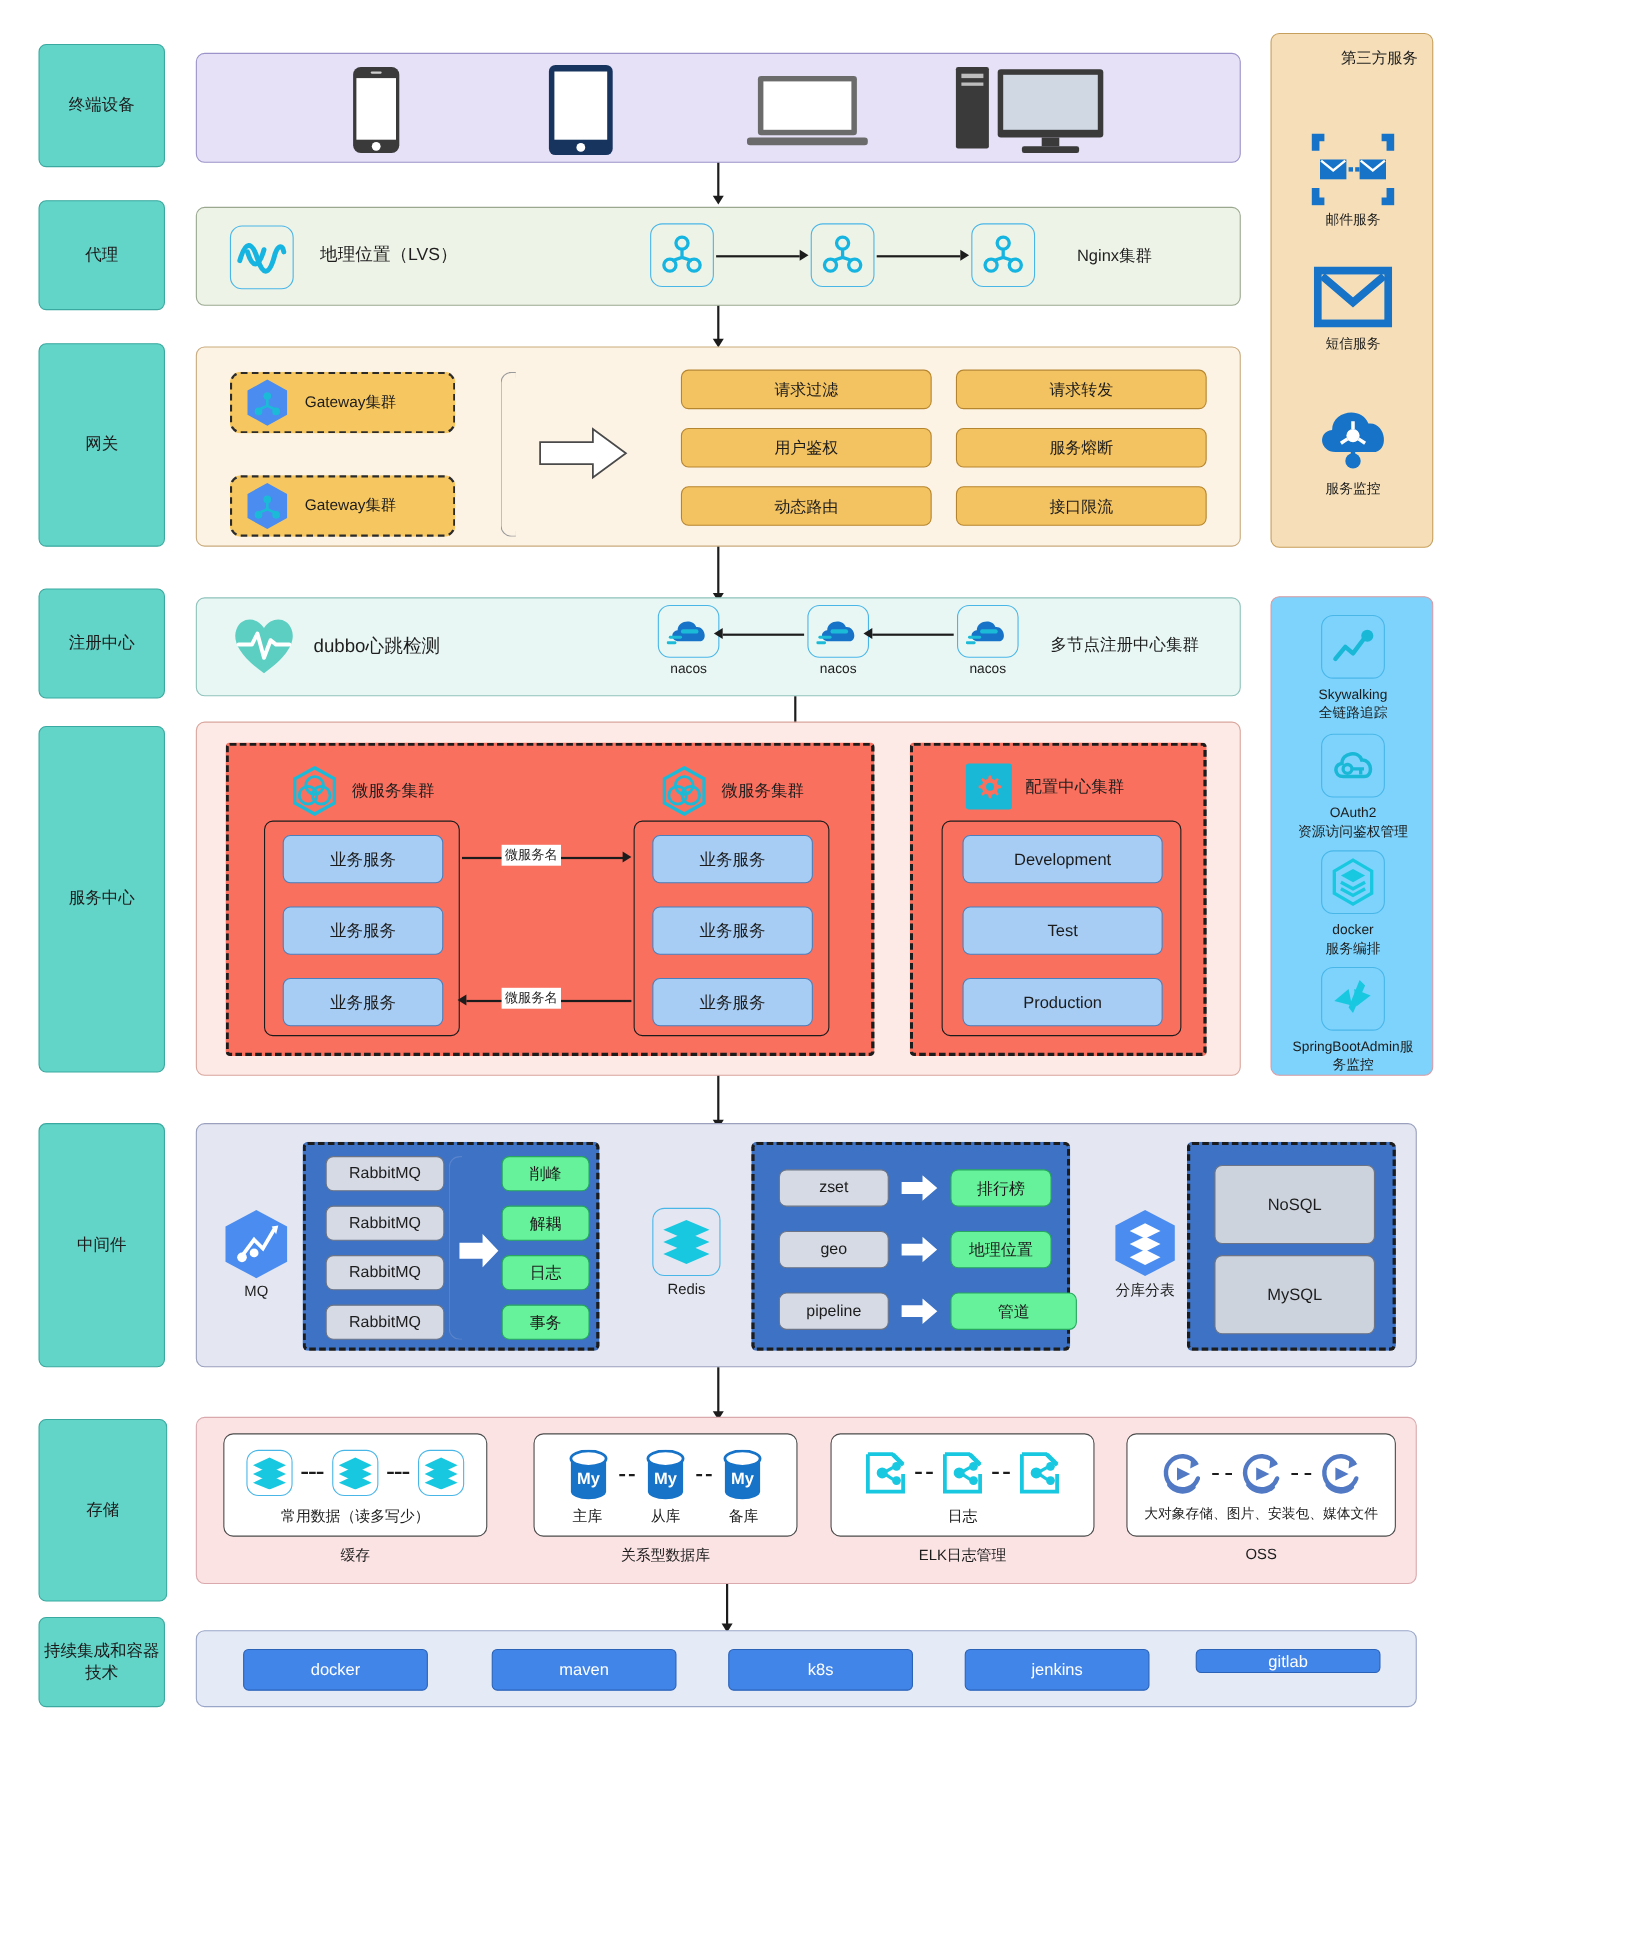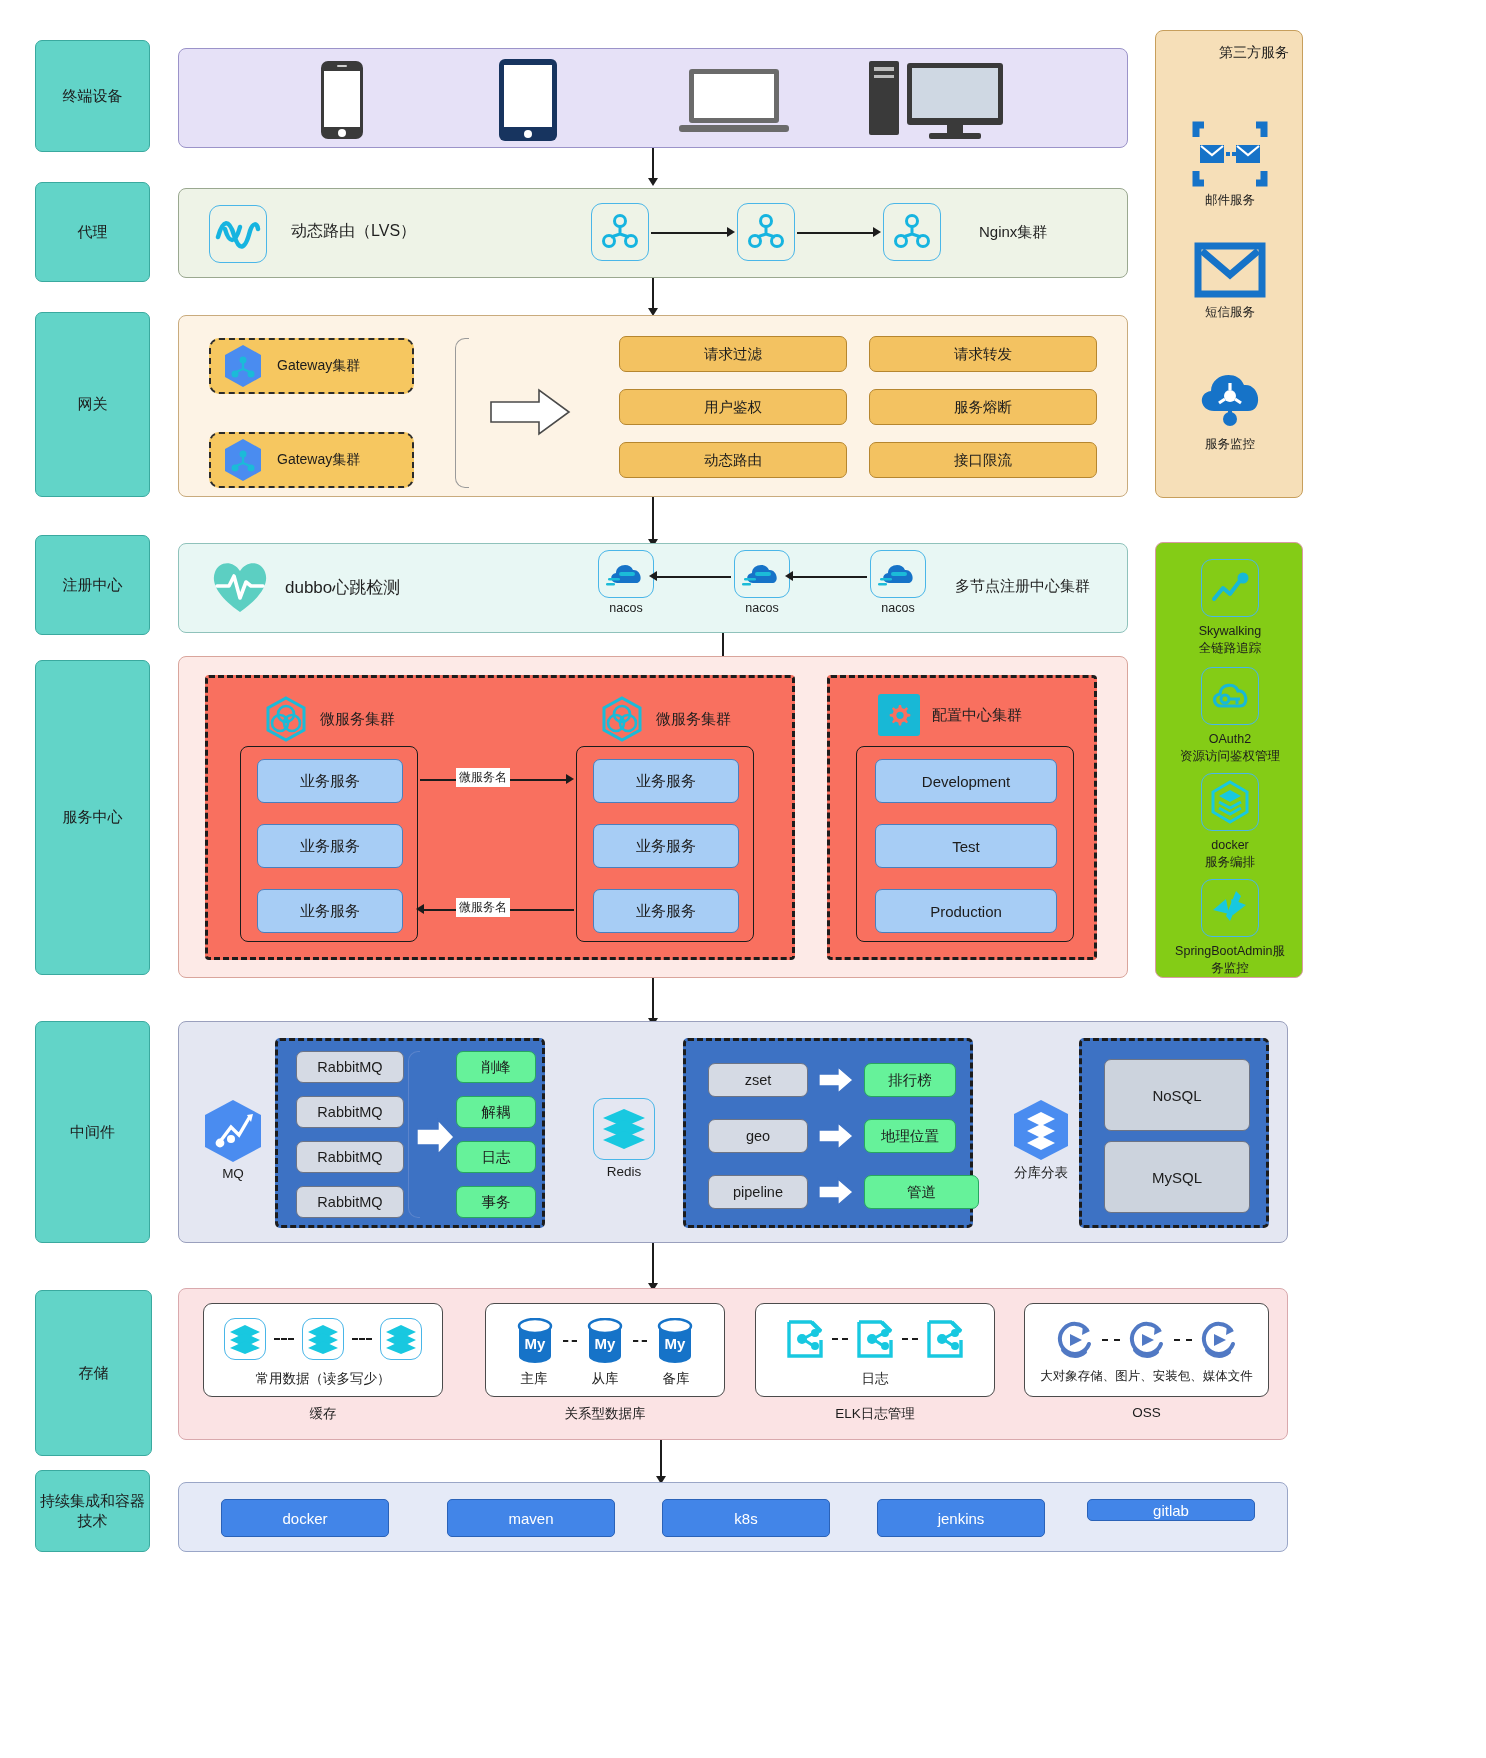--- a/index.html
+++ b/index.html
@@ -32,21 +32,21 @@
   .p-proxy    { background:#eef3e7; border-color:#9aa890; }
   .p-gateway  { background:#fdf3e5; border-color:#c9ab7d; }
   .p-registry { background:#e8f7f4; border-color:#8fc2bb; }
   .p-service  { background:#fdeae7; border-color:#d9a59c; }
   .p-middle   { background:#e4e7f2; border-color:#9aa0bd; }
   .p-storage  { background:#fbe3e4; border-color:#d9a9ad; }
   .p-cicd     { background:#e5eaf7; border-color:#9aa6c7; }
 
   
   .side-third { background:#f6dfb8; border:1px solid #c79f5c; border-radius:8px; }
-  .side-mon   { background:#84cc16; border:1px solid #d99aa3; border-radius:8px; }
+  .side-mon   { background:#7dd3fc; border:1px solid #d99aa3; border-radius:8px; }
   .side-title { font-size:14px; text-align:center; color:#1c1c1c; }
   .side-item  { display:flex; flex-direction:column; align-items:center; }
   .side-cap   { font-size:12.5px; text-align:center; line-height:1.35; margin-top:5px; color:#1c1c1c;}
 
   
   .gw-box{
     background:#f6c760; border:2.5px dashed #2b2b2b; border-radius:10px;
     display:flex; align-items:center; padding-left:12px; gap:14px;
   }
   .gw-label{ font-size:14px; color:#1c1c1c; }
@@ -195,21 +195,21 @@
   <div class="vline" style="left:652px;top:148px;height:32px;"></div>
   <div class="arrow-d" style="left:647.5px;top:178px;"></div>
 
   <div class="panel p-proxy" style="left:178px;top:188px;width:950px;height:90px;">
     <div class="blue-icon-box abs center" style="left:30px;top:16px;width:58px;height:58px;">
       <svg width="46" height="34" viewBox="0 0 46 34">
         <path d="M3 20 C8 2, 14 2, 19 18 C24 34, 30 34, 35 14 C38 5, 42 6, 43 12" stroke="#16b4e0" stroke-width="4.5" fill="none" stroke-linecap="round"></path>
         <path d="M10 12 C14 26, 20 28, 25 10" stroke="#16b4e0" stroke-width="4.5" fill="none" stroke-linecap="round"></path>
       </svg>
     </div>
-    <div class="abs" style="left:112px;top:32px;font-size:16px;">动态路由（LVS）</div>
+    <div class="abs" style="left:112px;top:32px;font-size:16px;">地理位置（LVS）</div>
 
     <div class="blue-icon-box abs center" style="left:412px;top:14px;width:58px;height:58px;">
       <svg width="40" height="40" viewBox="0 0 40 40">
         <circle cx="20" cy="9" r="5.5" fill="none" stroke="#16b4e0" stroke-width="3"></circle>
         <circle cx="9" cy="29" r="5.5" fill="none" stroke="#16b4e0" stroke-width="3"></circle>
         <circle cx="31" cy="29" r="5.5" fill="none" stroke="#16b4e0" stroke-width="3"></circle>
         <path d="M20 15 L20 22 M20 22 L11 25 M20 22 L29 25" stroke="#16b4e0" stroke-width="3" fill="none"></path>
       </svg>
     </div>
     <div class="blue-icon-box abs center" style="left:558px;top:14px;width:58px;height:58px;">

